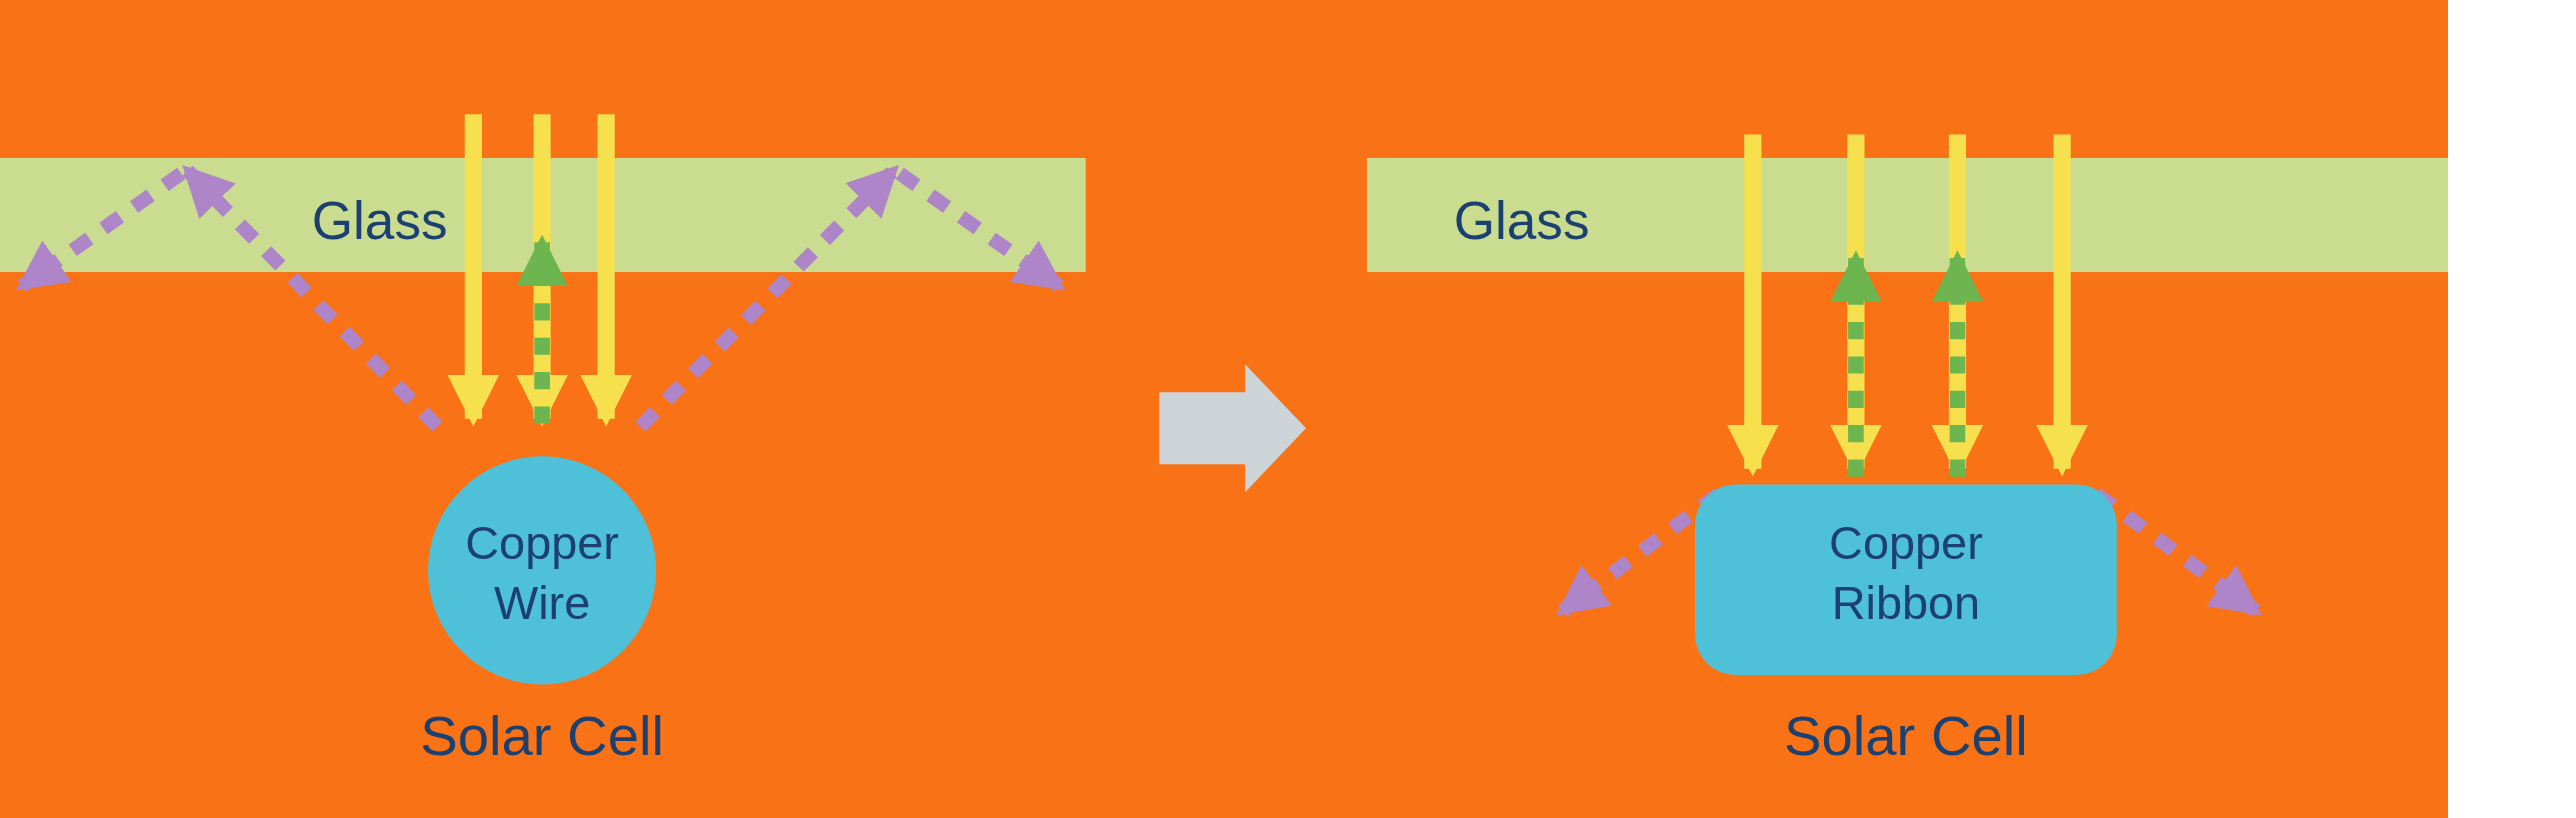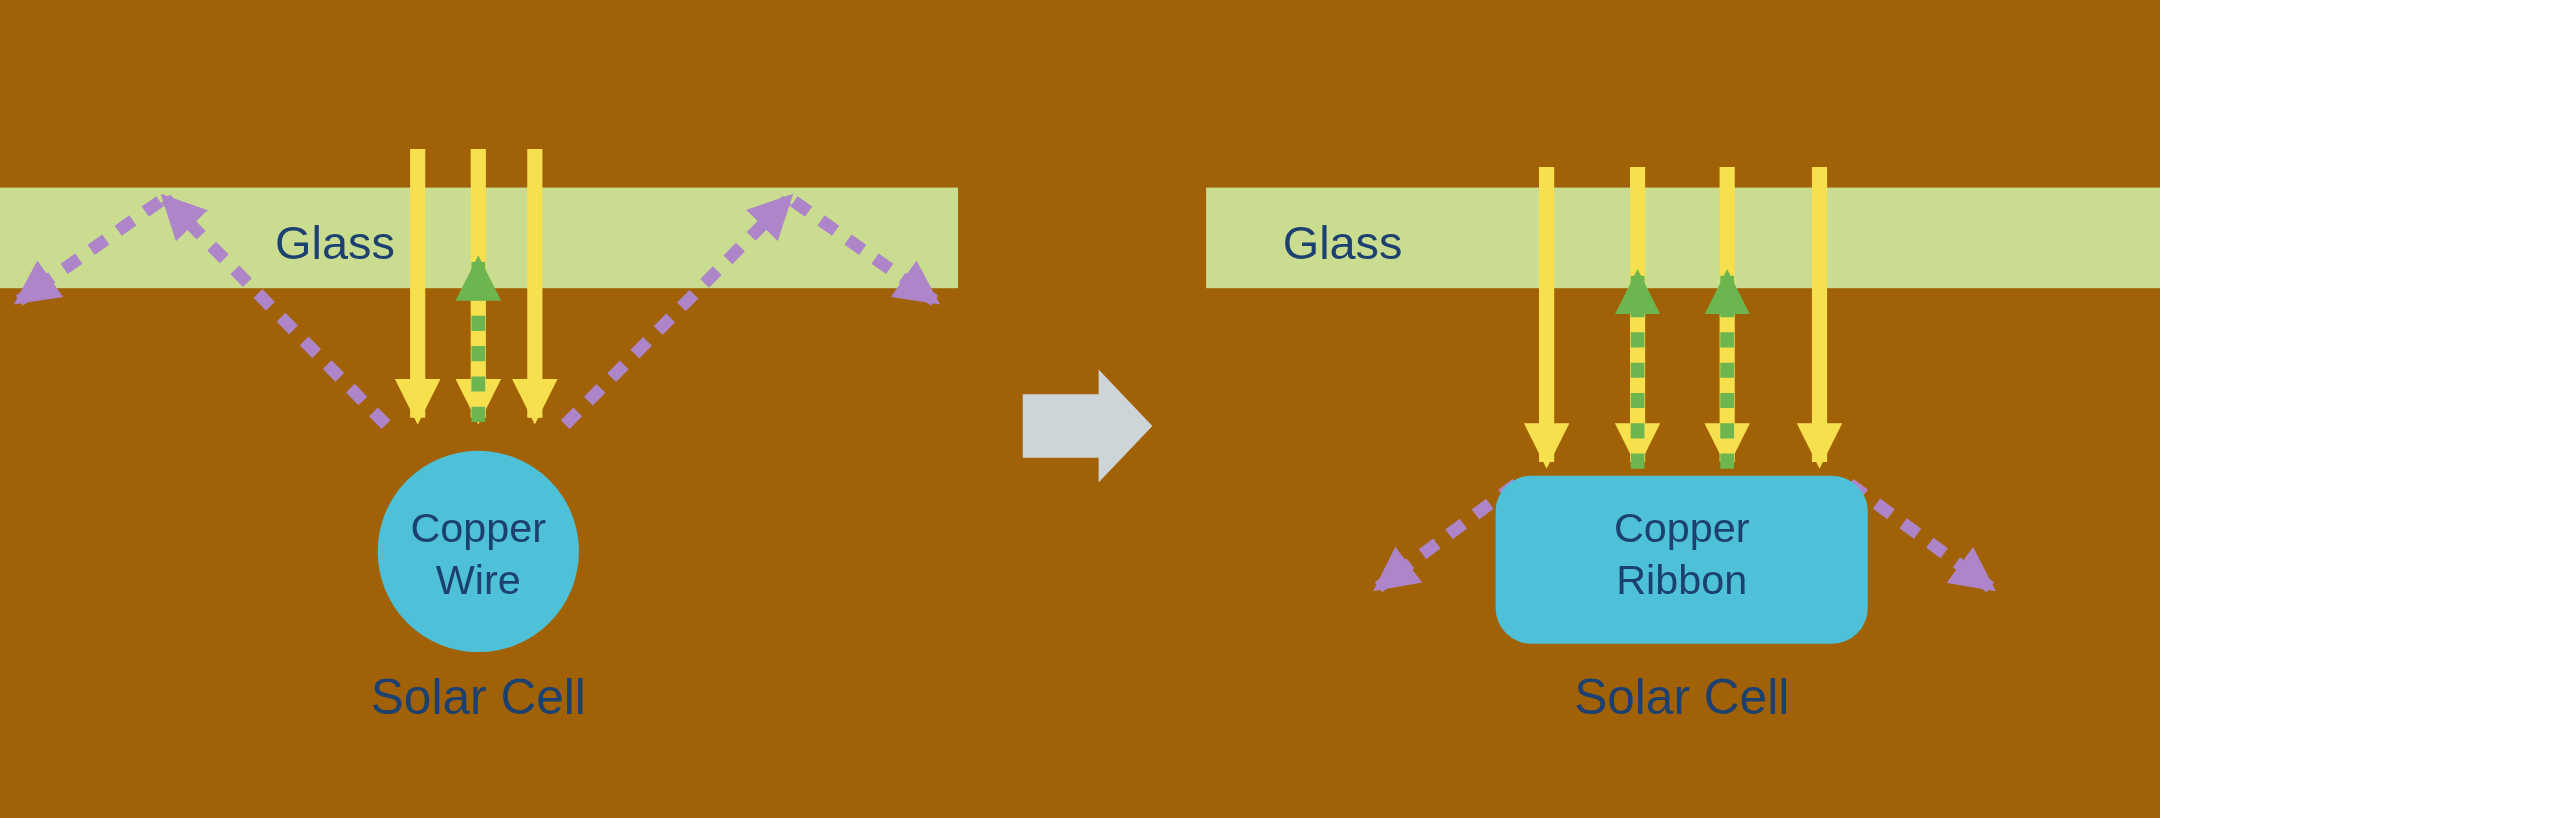--- a/index.html
+++ b/index.html
@@ -1,20 +1,20 @@
 <!DOCTYPE html>
 <html style="font-size:10.3px"><head>
 <meta charset="utf-8">
 <style>
   html, body { margin: 0; padding: 0; background: #ffffff; }
   .stage {
-    width: 2160px;
+    width: 2448px;
     height: 819px;
     position: relative;
-    background: #a16207;
+    background: #f97316;
     font-family: "Liberation Sans", sans-serif;
   }
   svg { display: block; width: 100%; height: 100%; }
 
   .yellow-arrow { stroke: #f7e04e; stroke-width: 11; fill: none; }
   .green-arrow  { stroke: #6db54f; stroke-width: 10; stroke-dasharray: 11 11; fill: none; }
   .purple-arrow { stroke: #ad85c8; stroke-width: 9;  stroke-dasharray: 13 11; fill: none; }
 
   .glass-band { fill: #c9dc90; }
   .conductor  { fill: #4ec1d9; }

